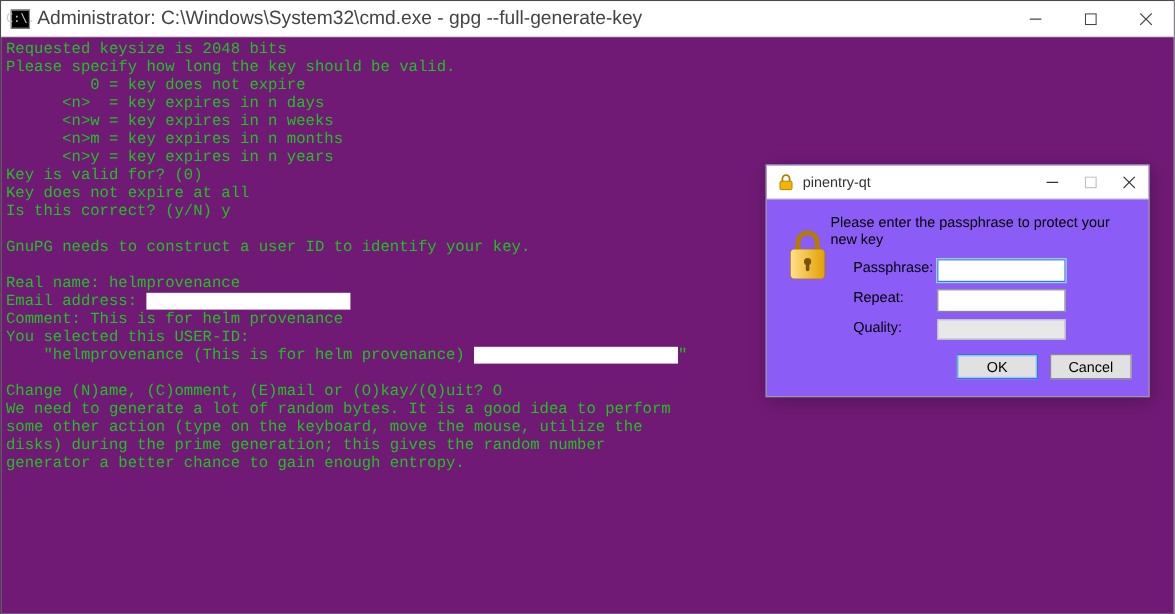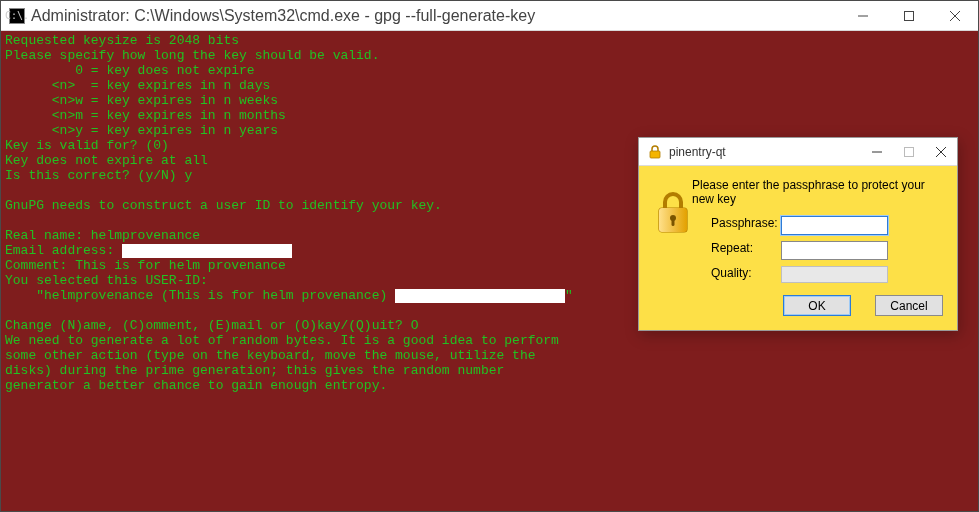--- a/index.html
+++ b/index.html
@@ -34,37 +34,37 @@
       font-size: 16px; color: #444; flex: 1;
     }
     .win-btns { display:flex; height:100%; }
     .win-btn {
       width: 46px; height: 100%;
       display:flex; align-items:center; justify-content:center;
       color:#444; font-size: 12px;
     }
     .win-btn svg { stroke:#444; stroke-width:1; fill:none; }
     .cmd-body {
-      flex:1; background:#7f1d1d;
+      flex:1; background:#701a75;
       padding: 2px 4px 4px 4px;
       font-family: Consolas, "Courier New", monospace;
       font-size: 13px;
       line-height: 15px;
       color: #22c022;
       white-space: pre;
       overflow: hidden;
     }
     .redact-lg { display:inline-block; width:170px; height:14px; background:#fff; vertical-align:middle; }
     .redact-sm { display:inline-block; width:170px; height:14px; background:#fff; vertical-align:middle; }
     
     .pinentry {
       position: absolute; left: 638px; top: 137px;
       width: 320px;
       border: 1px solid #9a9a9a;
-      background: #fde047;
+      background: #8b5cf6;
       box-shadow: 2px 4px 14px rgba(0,0,0,0.25);
       font-size: 12px;
     }
     .pin-titlebar {
       height: 28px; background:#fff;
       display:flex; align-items:center;
       border-bottom:1px solid #dcdcdc;
     }
     .lock-small {
       width:16px; height:16px; margin:0 6px 0 8px;
@@ -94,21 +94,21 @@
       width: 107px; height:19px;
       border:1px solid #888; background:#fff;
       font-size:12px; padding:0 3px;
     }
     .pin-input.focus { border:1px solid #2e7bd6; outline:1px solid #9ecaf5; }
     .pin-quality {
       width:107px; height:17px; border:1px solid #bfbfbf; background:#e8e8e8;
     }
     .pin-fields { margin-left:58px; }
     .pin-buttons {
-      display:flex; justify-content:flex-end; gap:24px;
+      display:flex; justify-content:flex-end; gap:10px;
       margin-top:12px;
     }
     .pin-btn {
       width:68px; height:21px;
       border:1px solid #8a8a8a; background:#e1e1e1;
       font-size:12px;
       display:flex; align-items:center; justify-content:center;
     }
     .pin-btn.default { border:1px solid #2e7bd6; box-shadow: inset 0 0 0 1px #9ecaf5; }
   </style>

